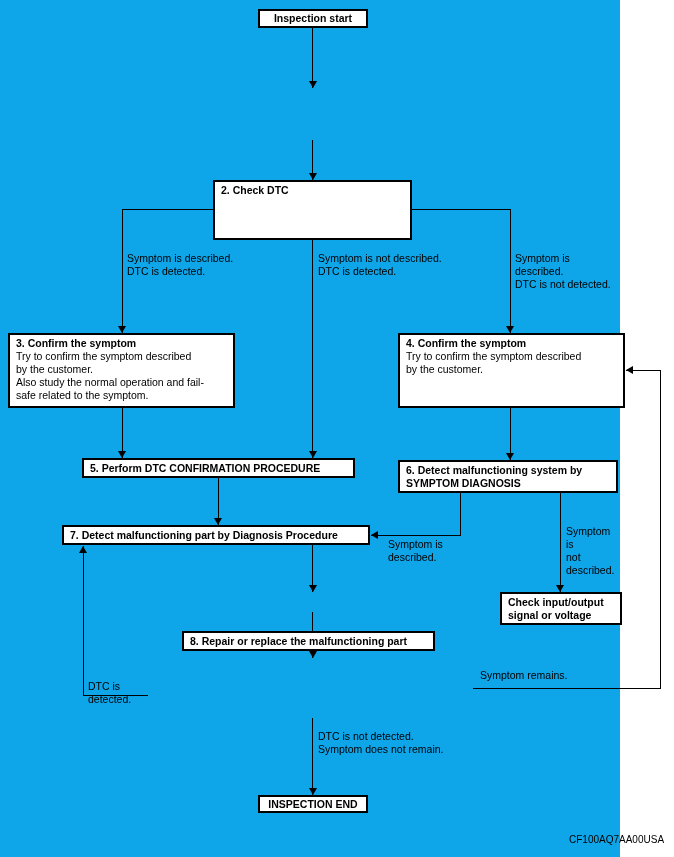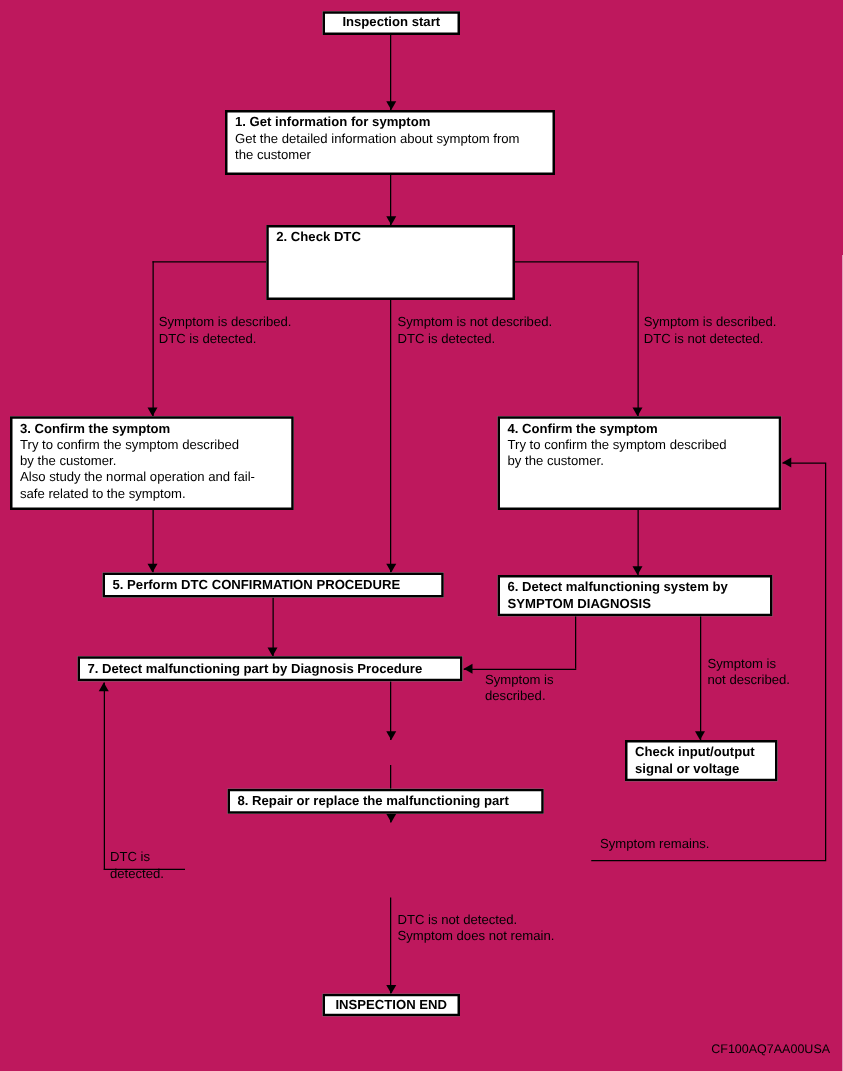--- a/index.html
+++ b/index.html
@@ -1,20 +1,20 @@
 <!DOCTYPE html>
 <html><head>
 <meta charset="utf-8">
 <style>
   html, body { margin: 0; padding: 0; background: #ffffff; }
   #canvas {
     position: relative;
-    width: 674px;
+    width: 620px;
     height: 857px;
-    background: #be185d;
+    background: #0ea5e9;
     font-family: "Liberation Sans", "DejaVu Sans", sans-serif;
     font-size: 10.5px;
     line-height: 13px;
     color: #000000;
   }
   .node {
     position: absolute;
     box-sizing: border-box;
     border: 2px solid #000000;
     background: #ffffff;
@@ -86,25 +86,20 @@
   <div class="arr down" style="left:309px; top:585px;"></div>
   <div class="arr down" style="left:556px; top:585px;"></div>
   <div class="arr down" style="left:309px; top:651px;"></div>
   <div class="arr left" style="left:626px; top:366px;"></div>
   <div class="arr down" style="left:309px; top:788px;"></div>
 
   <div class="node term" style="left:258px; top:9px; width:110px; height:19px;">
     <span>Inspection start</span>
   </div>
 
-  <div class="node" style="left:180px; top:88px; width:264px; height:52px;">
-    <div class="t">1. Get information for symptom</div>
-    <div class="b">Get the detailed information about symptom from
-the customer</div>
-  </div>
 
   <div class="node" style="left:213px; top:180px; width:199px; height:60px;">
     <div class="t">2. Check DTC</div>
   </div>
 
   <div class="node" style="left:8px; top:333px; width:227px; height:75px;">
     <div class="t">3. Confirm the symptom</div>
     <div class="b">Try to confirm the symptom described
 by the customer.
 Also study the normal operation and fail-

